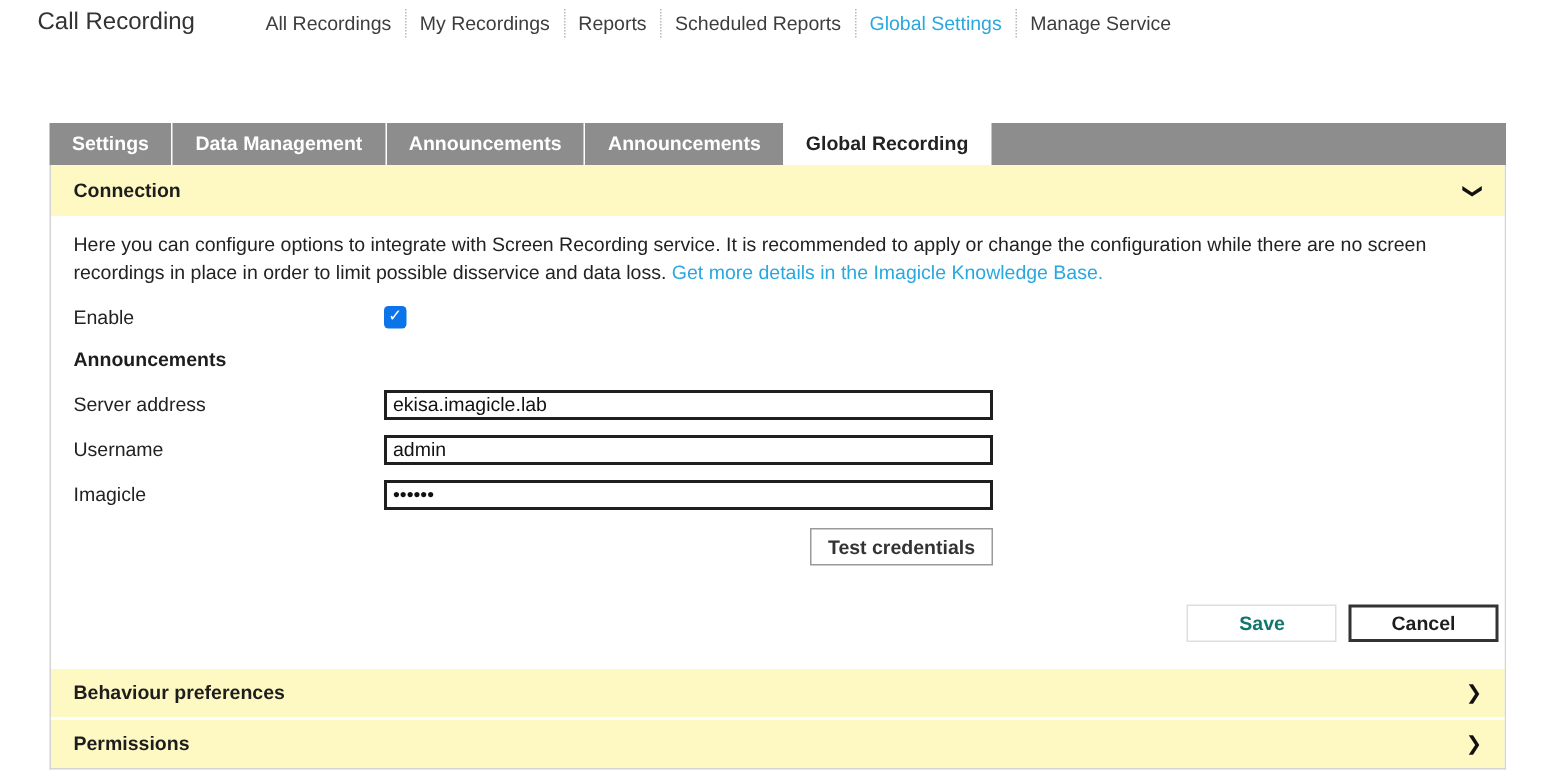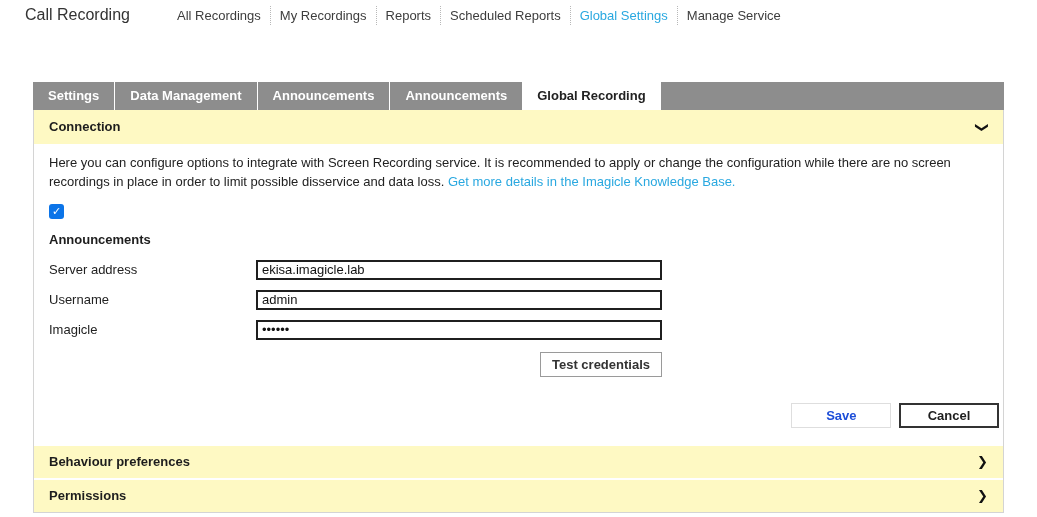--- a/index.html
+++ b/index.html
@@ -46,21 +46,21 @@
 
   .text-input { width: 406px; height: 20px; border: 2px solid #1f1f1f; padding: 1px 4px;
                 font-family: "Liberation Sans", "DejaVu Sans", sans-serif; font-size: 13px; color: #111; background: #fff; }
 
   .test-row { width: 613px; text-align: right; margin: 12px 0 0 0; }
   .btn { background: #ffffff; font-family: Liberation Sans, sans-serif;
          font-size: 13px; font-weight: bold; cursor: pointer; }
   .btn-test { border: 1px solid #9a9a9a; color: #333; padding: 4px 11px; }
 
   .actions-row { text-align: right; margin: 26px -11px 0 0; }
-  .btn-save { border: 1px solid #dedede; color: #1d4ed8; min-width: 100px; padding: 4px 10px; cursor: default; }
+  .btn-save { border: 1px solid #dedede; color: #0f766e; min-width: 100px; padding: 4px 10px; cursor: default; }
   .btn-cancel { border: 2px solid #333; color: #1d1d1d; min-width: 100px; padding: 3px 10px; margin-left: 4px; }
 </style>
 </head>
 <body>
 
 <div class="top-header">
   <div class="app-title">Call Recording</div>
   <ul class="top-nav">
     <li>All Recordings</li>
     <li>My Recordings</li>
@@ -89,20 +89,21 @@
     </div>
 
     <div class="content">
 
       <div class="description">
         <span>Here you can configure options to integrate with Screen Recording service. It is recommended to apply or change the configuration while there are no screen recordings in place in order to limit possible disservice and data loss.</span>
         <a class="kb-link">Get more details in the Imagicle Knowledge Base.</a>
       </div>
 
       <div class="form-row">
+        <div class="form-label">Enable</div>
         <div class="checkbox">
           <span class="check">✓</span>
         </div>
       </div>
 
       <div class="subheading">Announcements</div>
 
       <div class="form-row">
         <div class="form-label">Server address</div>
         <input class="text-input" type="text" value="ekisa.imagicle.lab" style="">

